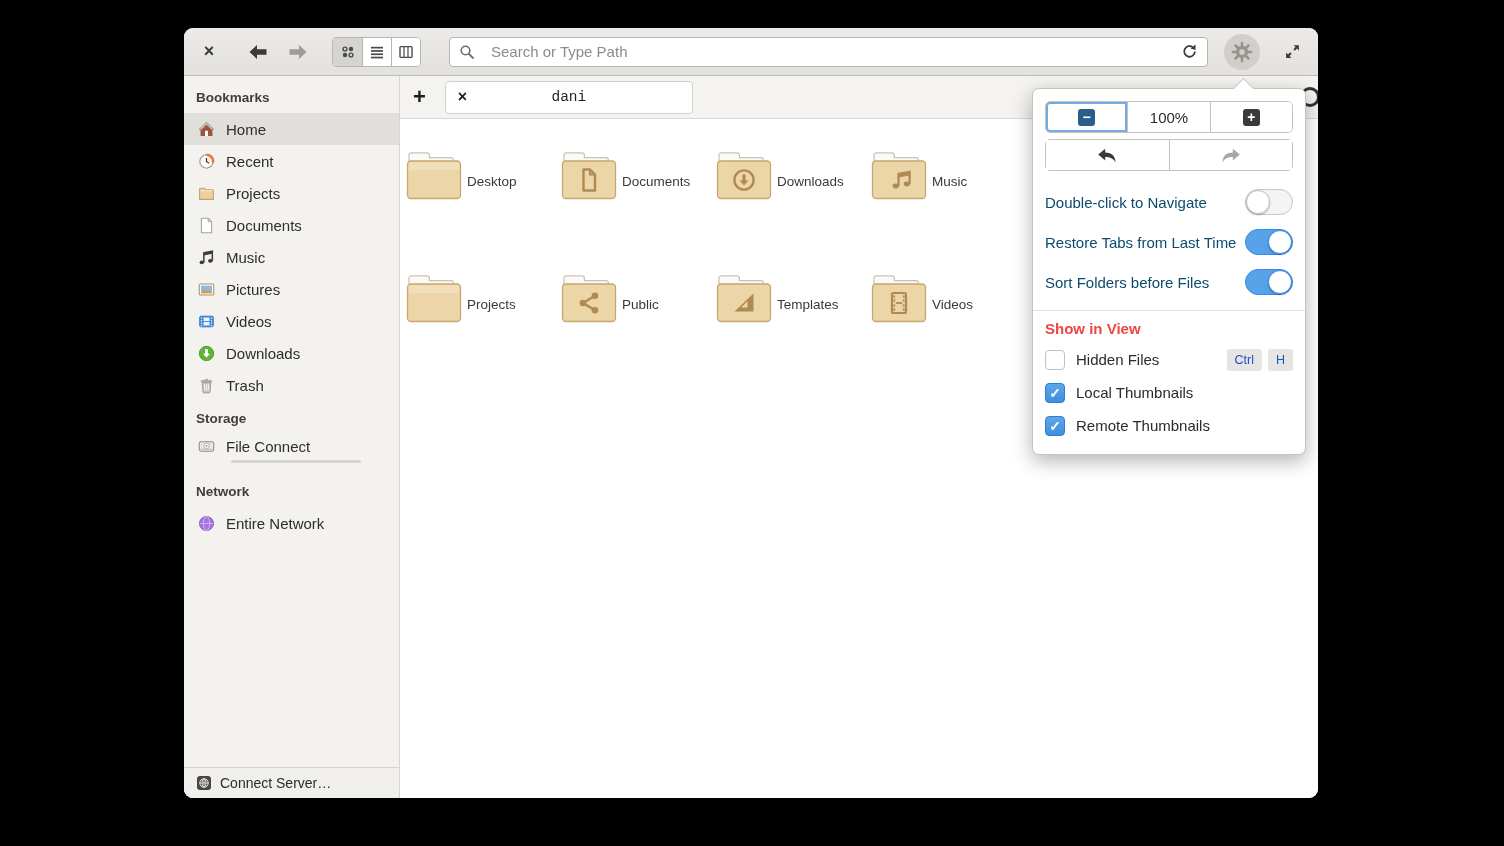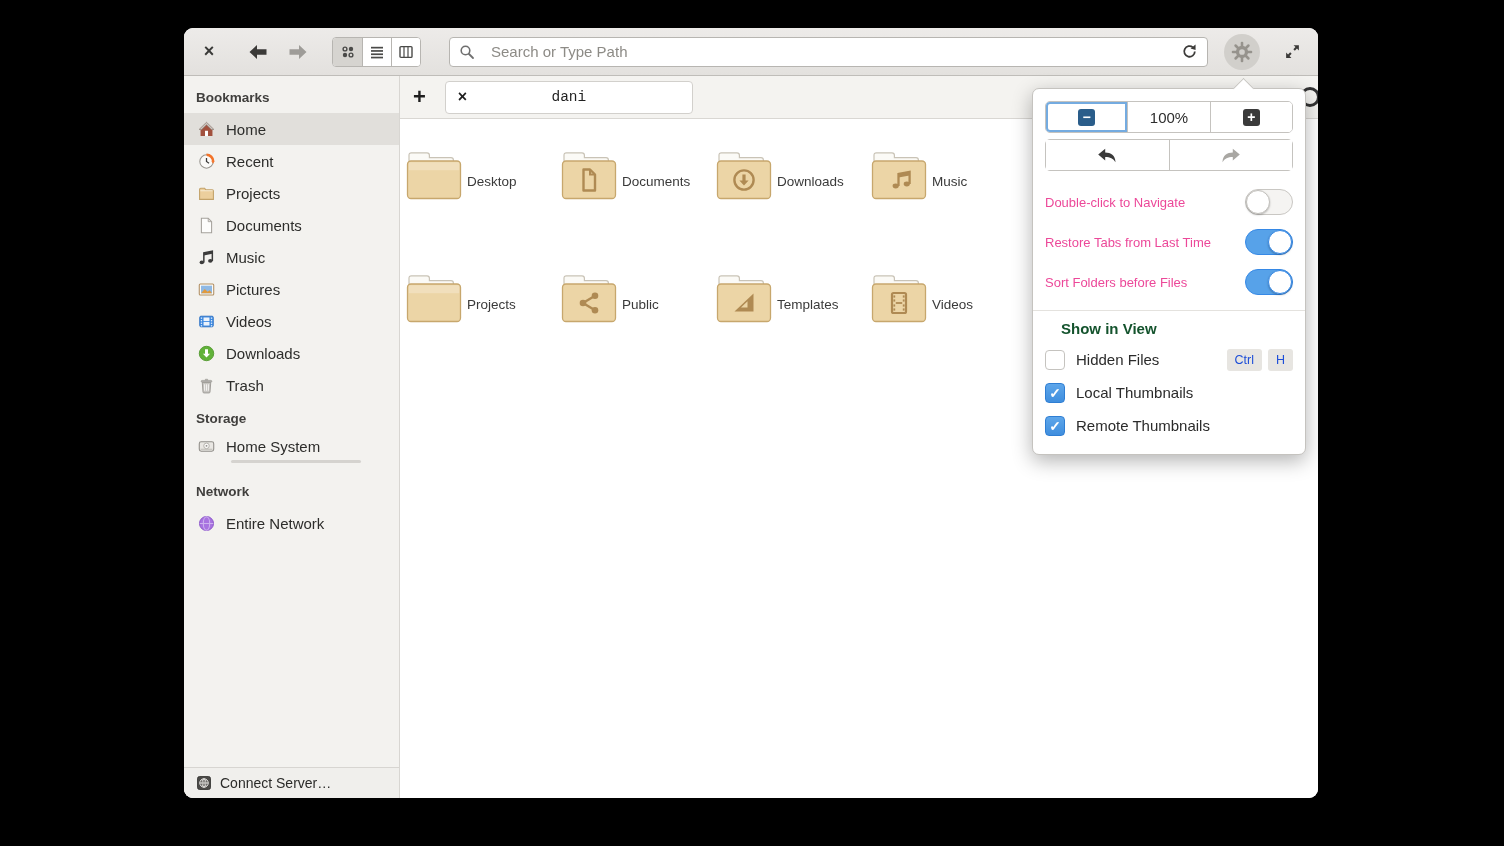--- a/index.html
+++ b/index.html
@@ -64,30 +64,30 @@
   .zseg + .zseg{ border-left:1px solid #c5c3bf;}
   .zseg:first-child{ border-radius:4px 0 0 4px; box-shadow:inset 0 0 0 2px #74abe0;}
   .zseg:last-child{ border-radius:0 4px 4px 0;}
   .sq{ width:17px; height:17px; border-radius:3px; color:#fff; font-size:14px; line-height:16px; text-align:center; font-weight:bold;}
   .sq.blue{ background:#2a5d8a;}
   .sq.dark{ background:#3a3a3a;}
   .urrow{ display:flex; height:32px; border:1px solid #c5c3bf; border-radius:5px; margin-top:6px;}
   .urseg{ flex:1; background:#fff; border:none; display:flex; align-items:center; justify-content:center;}
   .urseg + .urseg{ border-left:1px solid #c5c3bf;}
   .toggles{ margin-top:11px;}
-  .trow{ display:flex; align-items:center; justify-content:space-between; height:40px; font-size:13px; color:#ec4899;}
+  .trow{ display:flex; align-items:center; justify-content:space-between; height:40px; font-size:15px; color:#0c4a6e;}
   .switch{ width:48px; height:26px; border-radius:13px; position:relative; flex:none;}
   .switch.off{ background:#f5f4f2; border:1px solid #c9c7c3;}
   .switch.on{ background:#57a2e9; border:1px solid #3689e6;}
   .knob{ position:absolute; top:0px; width:24px; height:24px; background:#fff; border-radius:50%;
     border:1px solid #c2c0bc; box-shadow:0 1px 2px rgba(0,0,0,.25);}
   .switch.off .knob{ left:0px;}
   .switch.on .knob{ right:0px; border-color:#3689e6;}
   .psep{ border:none; border-top:1px solid #e4e2de; margin:8px -12px 9px;}
-  .sivtitle{ font-size:15px; font-weight:bold; color:#14532d; margin:2px 16px 6px;}
+  .sivtitle{ font-size:15px; font-weight:bold; color:#ef4444; margin:2px 0 6px;}
   .crow{ display:flex; align-items:center; height:33px; gap:11px; font-size:15px; color:#2b2b2b;}
   .cb{ width:20px; height:20px; border-radius:4px; flex:none; display:flex; align-items:center; justify-content:center;}
   .cb.un{ background:#fff; border:1px solid #c5c3bf;}
   .cb.ck{ background:linear-gradient(#5ea6ea,#3f8ede); border:1px solid #2f7ed3; color:#fff; font-size:14px; font-weight:bold;}
   .keys{ margin-left:auto; display:flex; gap:6px;}
   .key{ background:#e7e5e1; color:#1d4ed8; border-radius:3px; font-size:12.5px; padding:4px 8px;}
 </style>
 </head>
 <body>
 
@@ -252,21 +252,21 @@
       </div>
 
       <div class="shead">Storage</div>
       <div class="sitem fsys">
         <svg width="17" height="17" viewBox="0 0 16 16">
               <rect x="1.2" y="3.6" width="13.6" height="8.8" rx="1.8" fill="#e9e7e3" stroke="#908e89" stroke-width="1"></rect>
               <rect x="2.4" y="10" width="11.2" height="1.3" fill="#c9c7c2"></rect>
               <circle cx="8" cy="7.4" r="2.6" fill="#fbfaf8" stroke="#aaa8a2" stroke-width="0.8"></circle>
               <circle cx="8" cy="7.4" r="0.9" fill="#8b8985"></circle>
             </svg>
-        <span class="lbl">Home System</span>
+        <span class="lbl">File Connect</span>
         <span class="usagebar"><span class="usagefill" style="width:33%"></span></span>
       </div>
 
       <div class="shead">Network</div>
       <div class="sitem">
         <svg width="17" height="17" viewBox="0 0 16 16">
               <circle cx="8" cy="8" r="6.6" fill="#a873e0" stroke="#8a55c8" stroke-width="0.9"></circle>
               <ellipse cx="8" cy="8" rx="3" ry="6.3" fill="none" stroke="#cdb2ee" stroke-width="1"></ellipse>
               <path d="M1.7 8 H14.3" stroke="#cdb2ee" stroke-width="1"></path>
             </svg>

